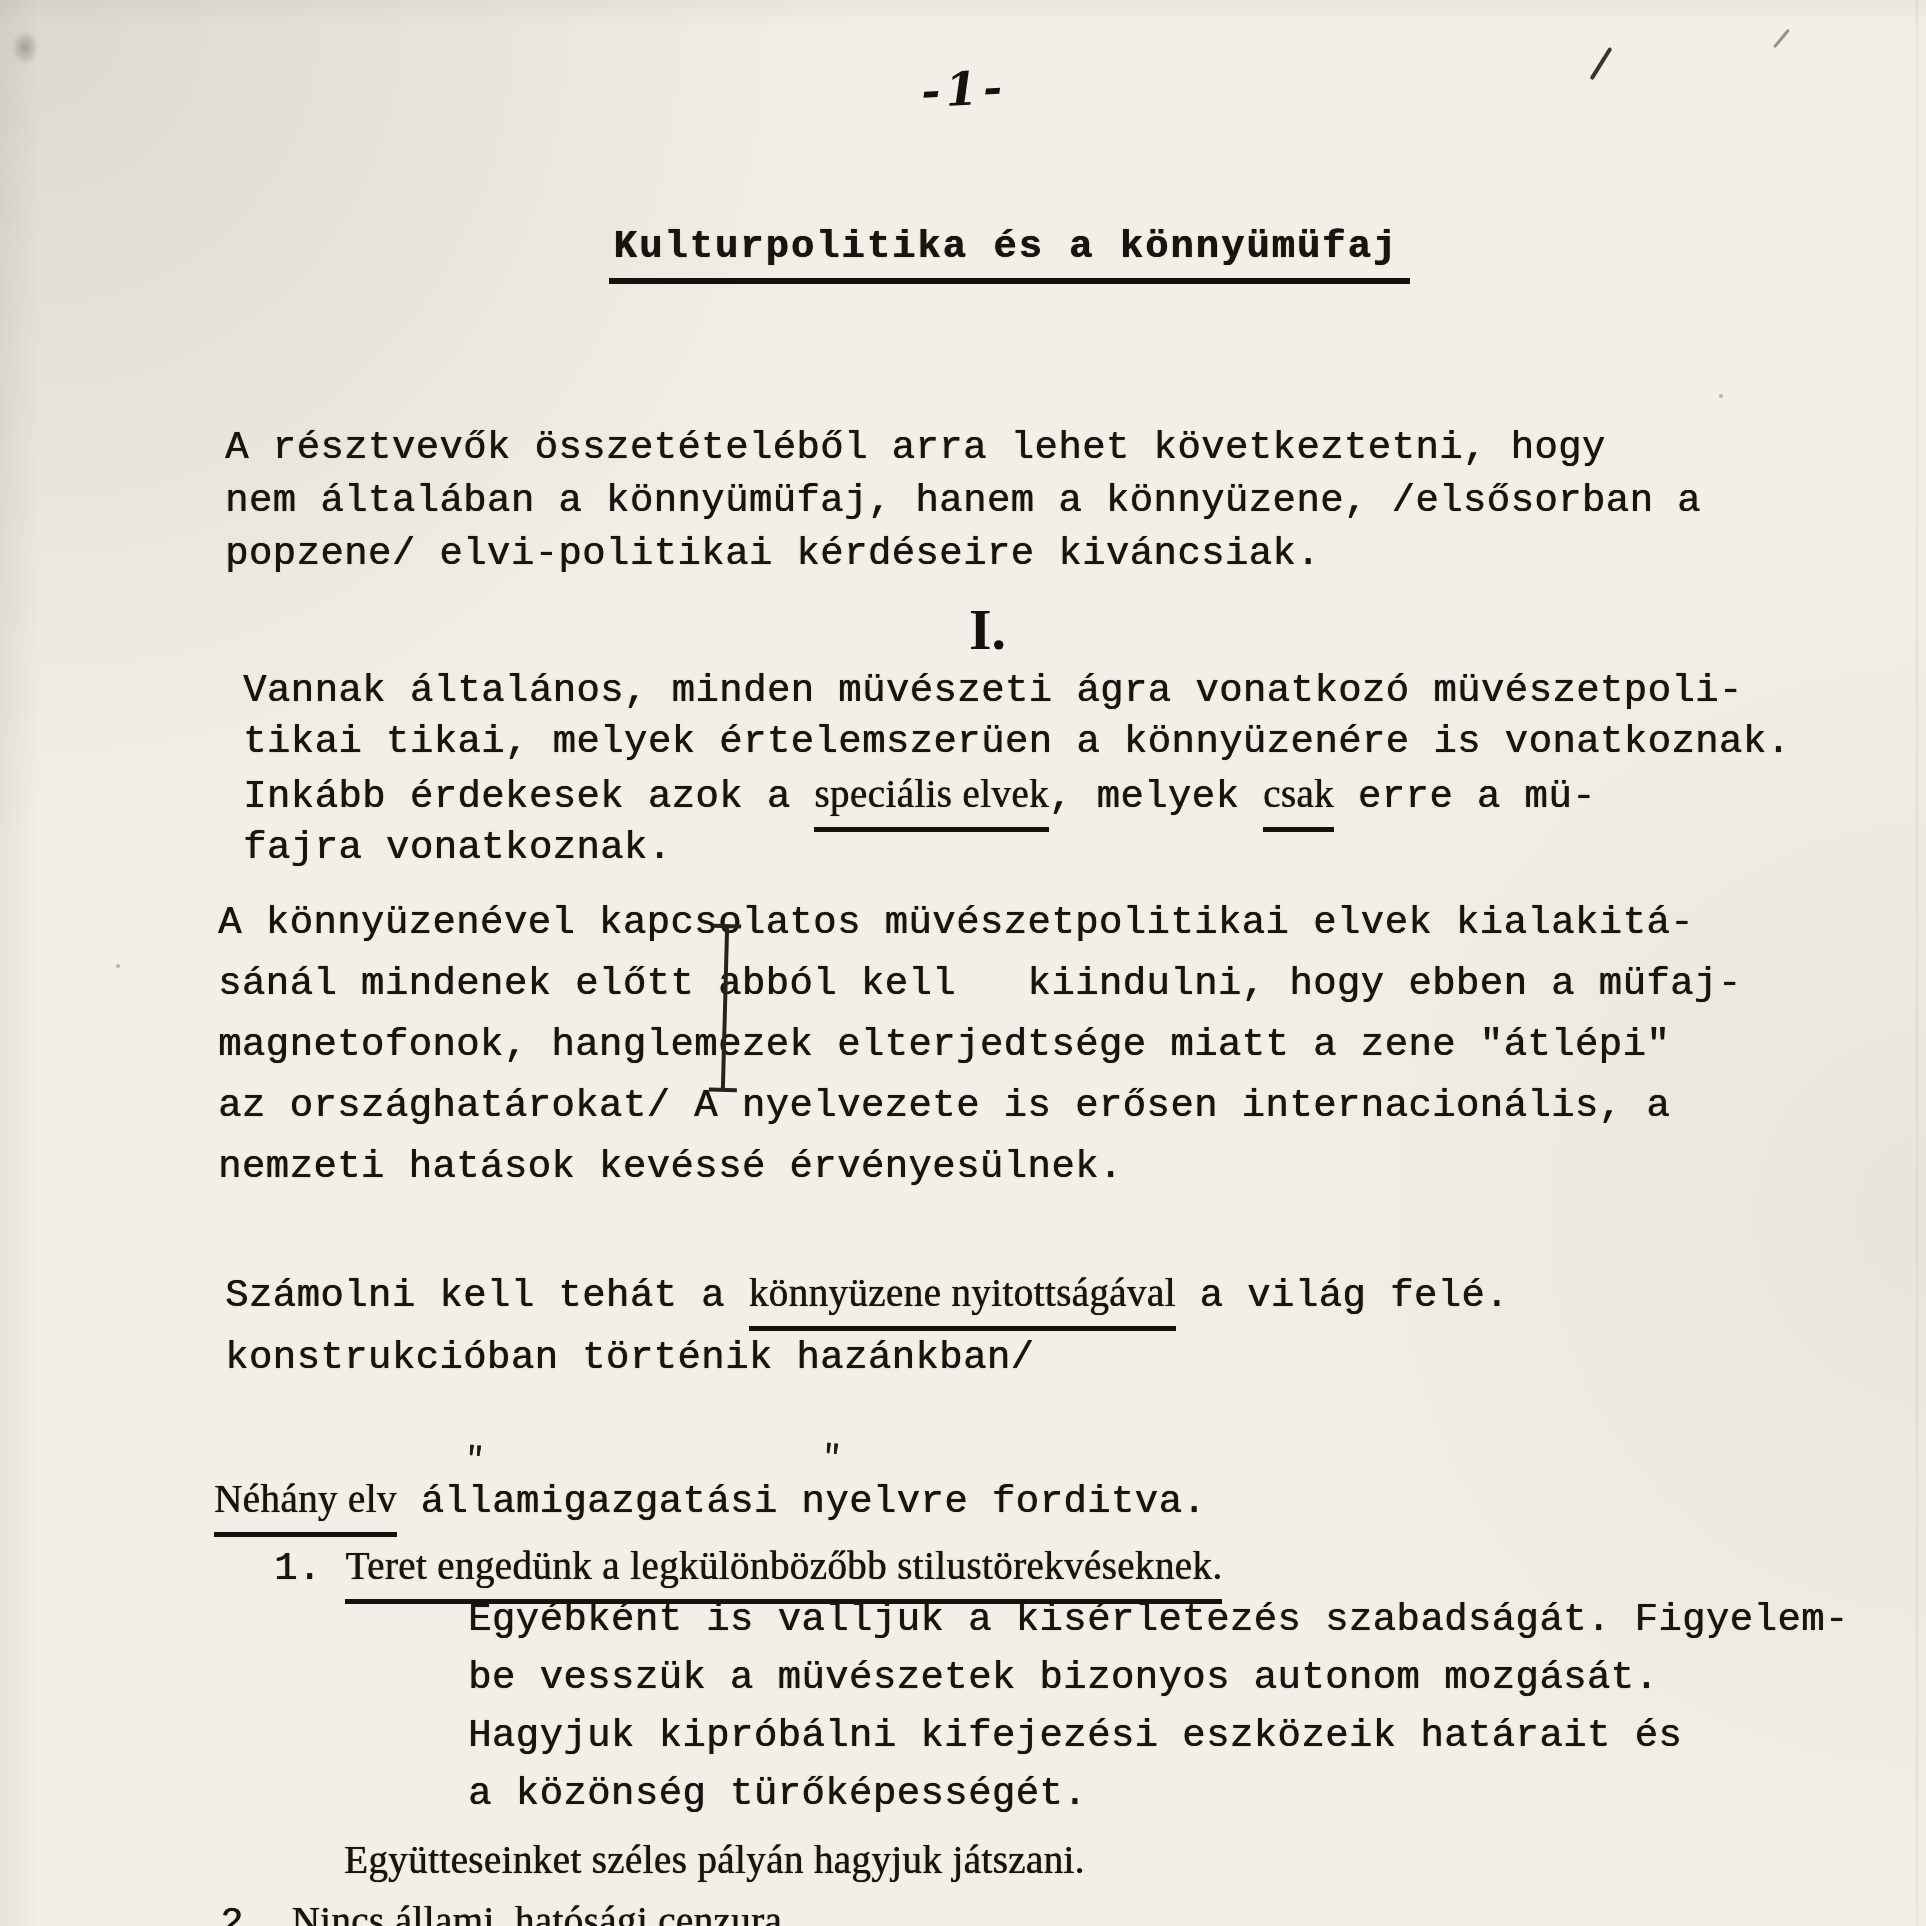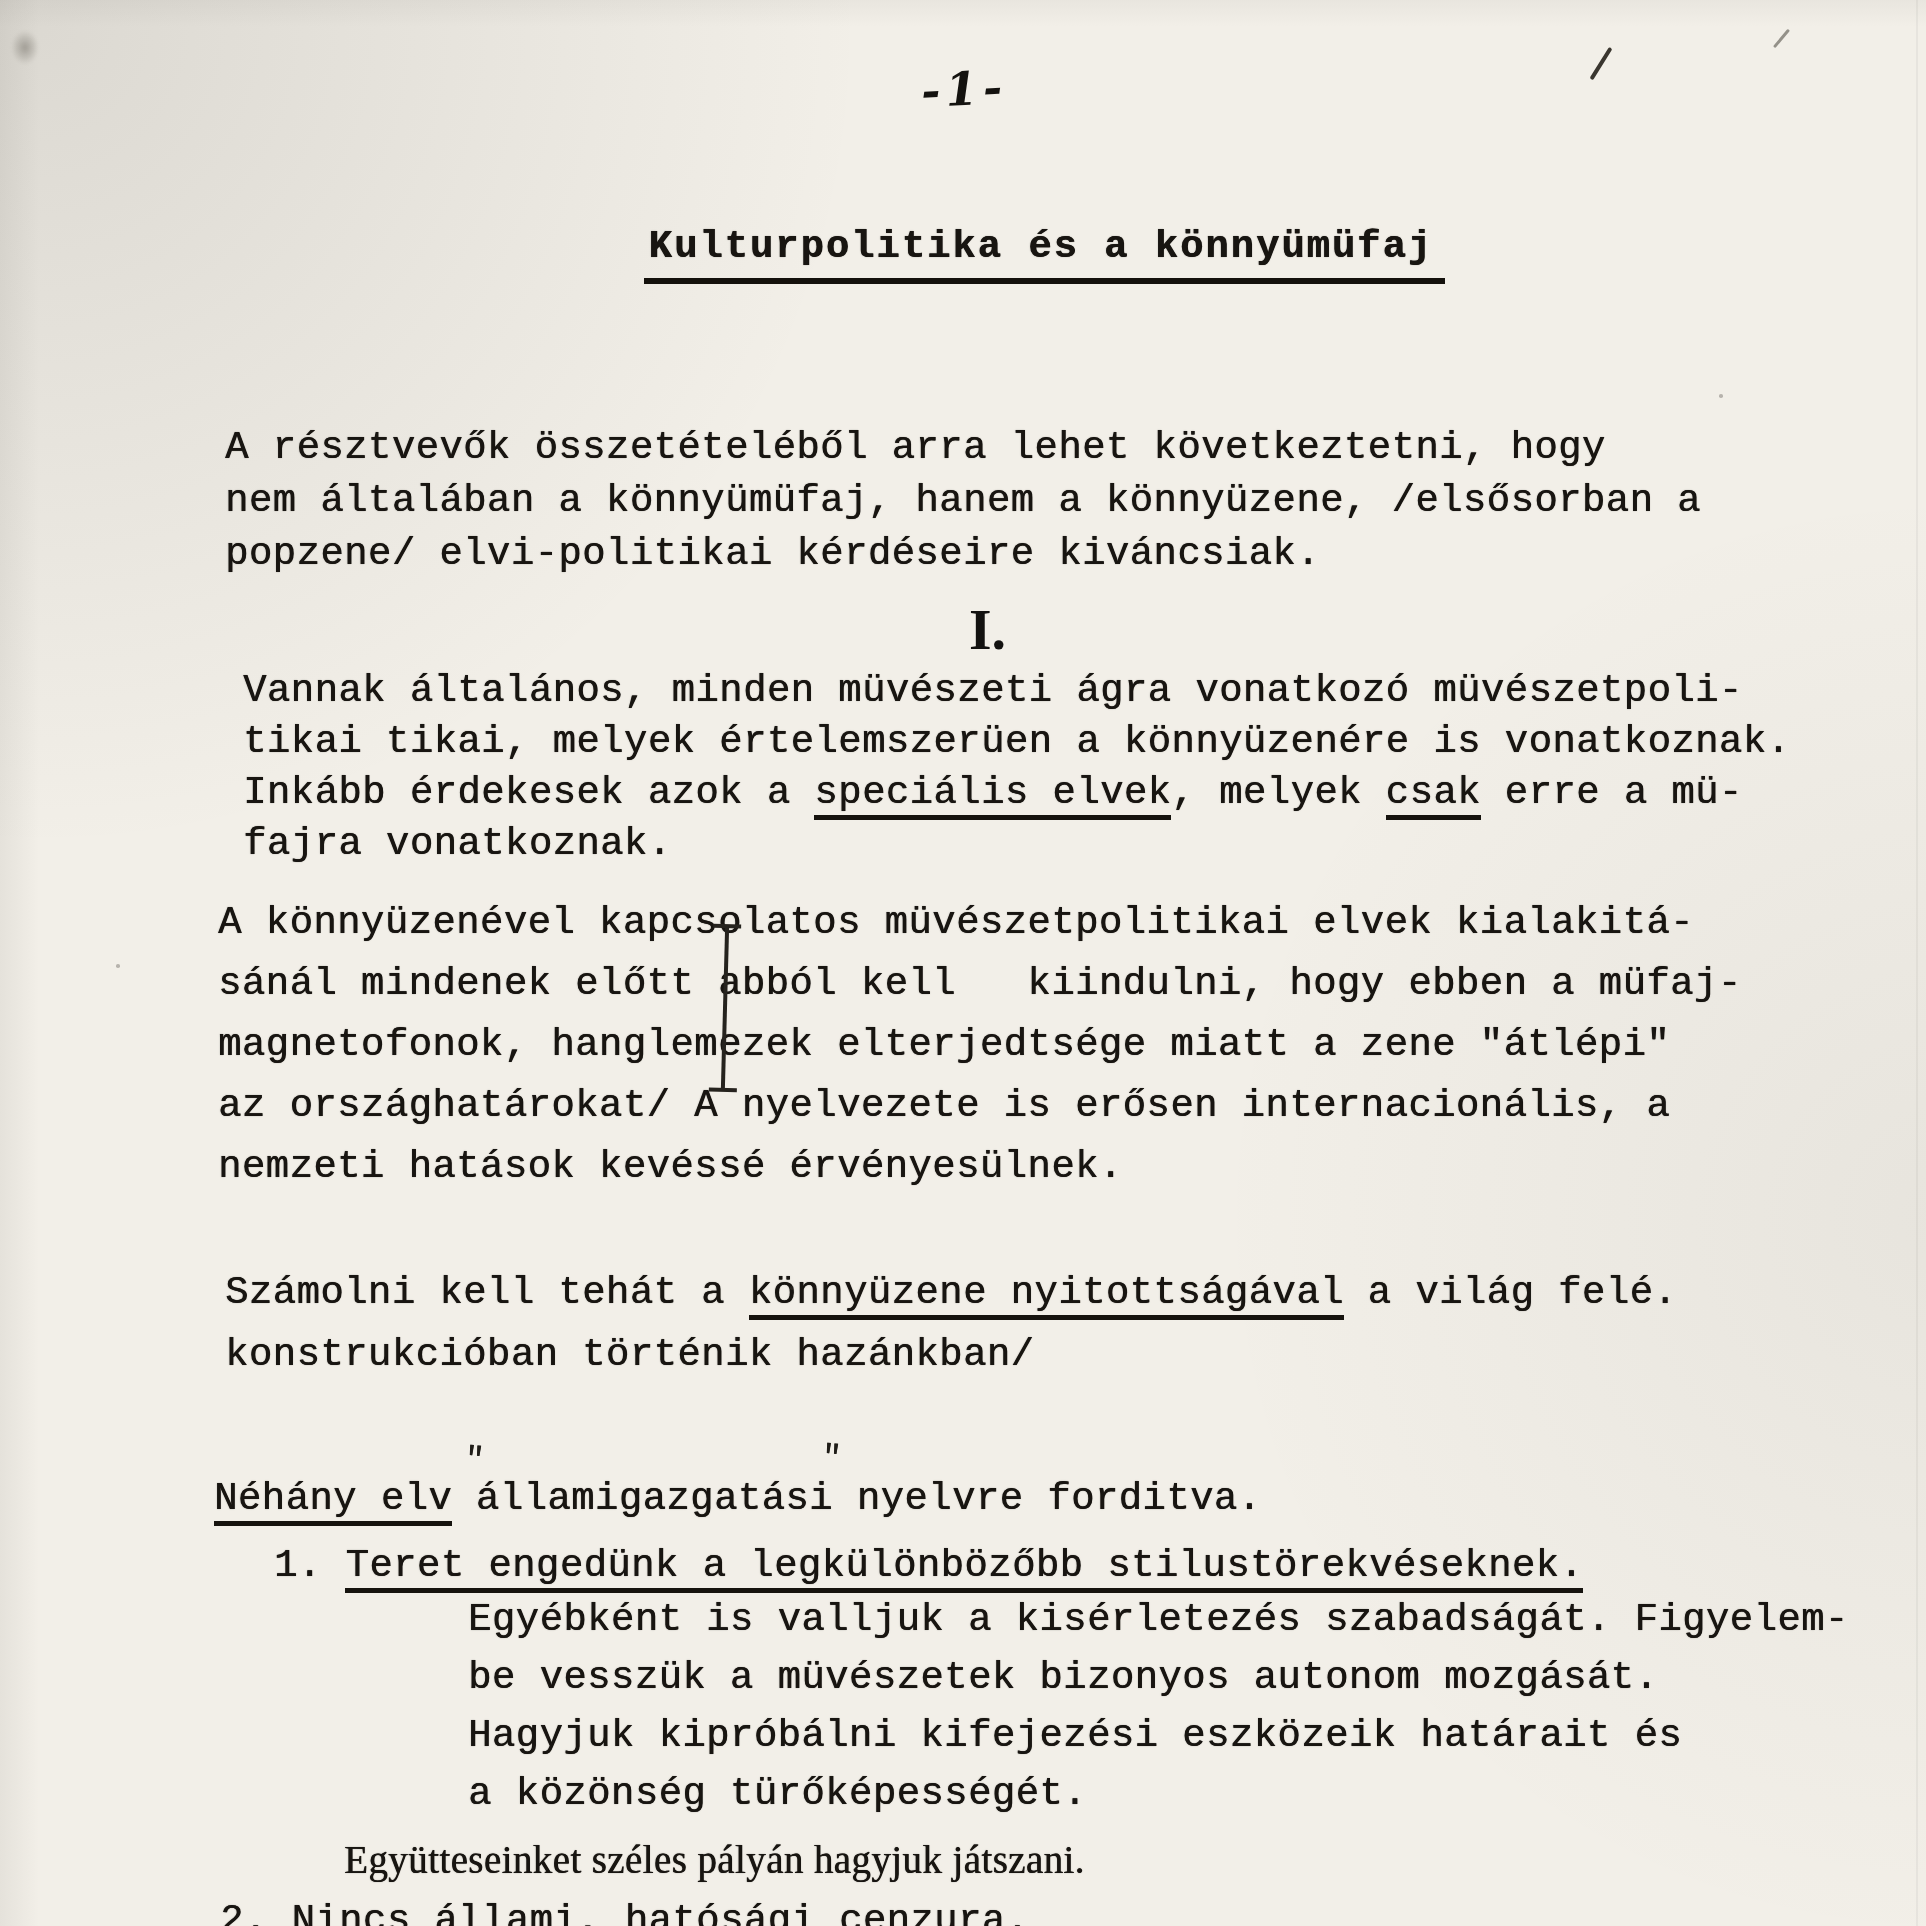--- a/index.html
+++ b/index.html
@@ -16,30 +16,30 @@
       linear-gradient(90deg, rgba(55,52,45,.07) 0%, rgba(55,52,45,0) 2%, rgba(55,52,45,0) 98%, rgba(55,52,45,.08) 100%),
       linear-gradient(0deg, rgba(55,52,45,.09) 0%, rgba(55,52,45,0) 2%, rgba(55,52,45,0) 99%, rgba(55,52,45,.05) 100%),
       #f2efe8;
   }
   .abs{position:absolute;}
   .tw{
     font-size:39px;letter-spacing:0.4px;
     text-shadow:0.5px 0 0 currentColor, 0 0 1.5px rgba(25,22,18,.35);
   }
   .line{white-space:pre;}
-  .u{border-bottom:5px solid #16130e;padding-bottom:0;}
+  .u{border-bottom:5px solid #16130e;padding-bottom:12px;font-family:Liberation Serif, serif;}
 
   #page-number{
     left:921px;top:62px;
     font-family:"DejaVu Serif",serif;font-style:italic;font-weight:700;
     font-size:46px;letter-spacing:5.4px;color:#14120f;
     transform:rotate(-3deg);
   }
   #doc-title{
-    left:644px;top:225px;
+    left:609px;top:225px;
     font-size:39px;font-weight:700;letter-spacing:1.9px;white-space:pre;
     border-bottom:6.5px solid #14110c;padding:0 11.6px 8.5px 4.6px;
   }
   #sec-mark{
     left:969px;top:596px;
     font-family:"Liberation Serif",serif;font-weight:700;font-size:58px;
     color:#131210;
   }
   #p-intro {left:225px;top:422px;line-height:53px;}
   #p-general{left:227px;top:666px;line-height:51px;margin-left:16px;}

